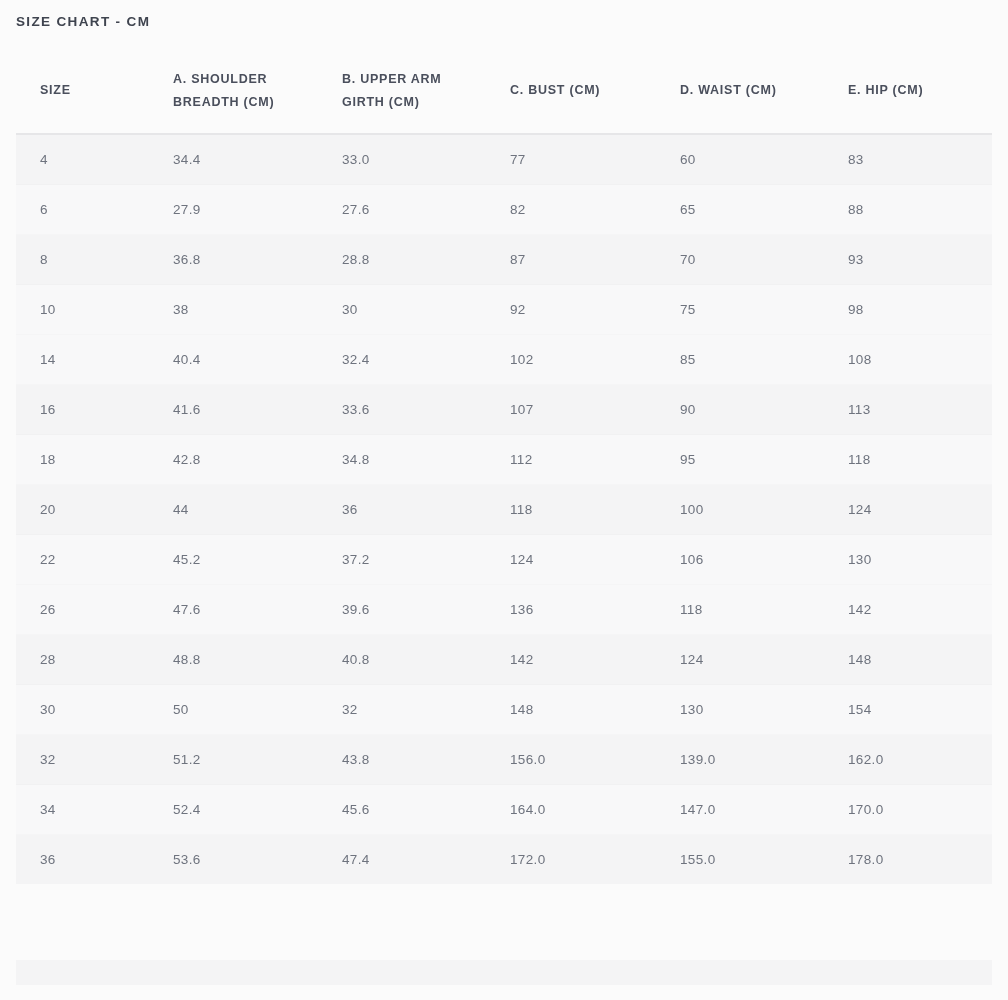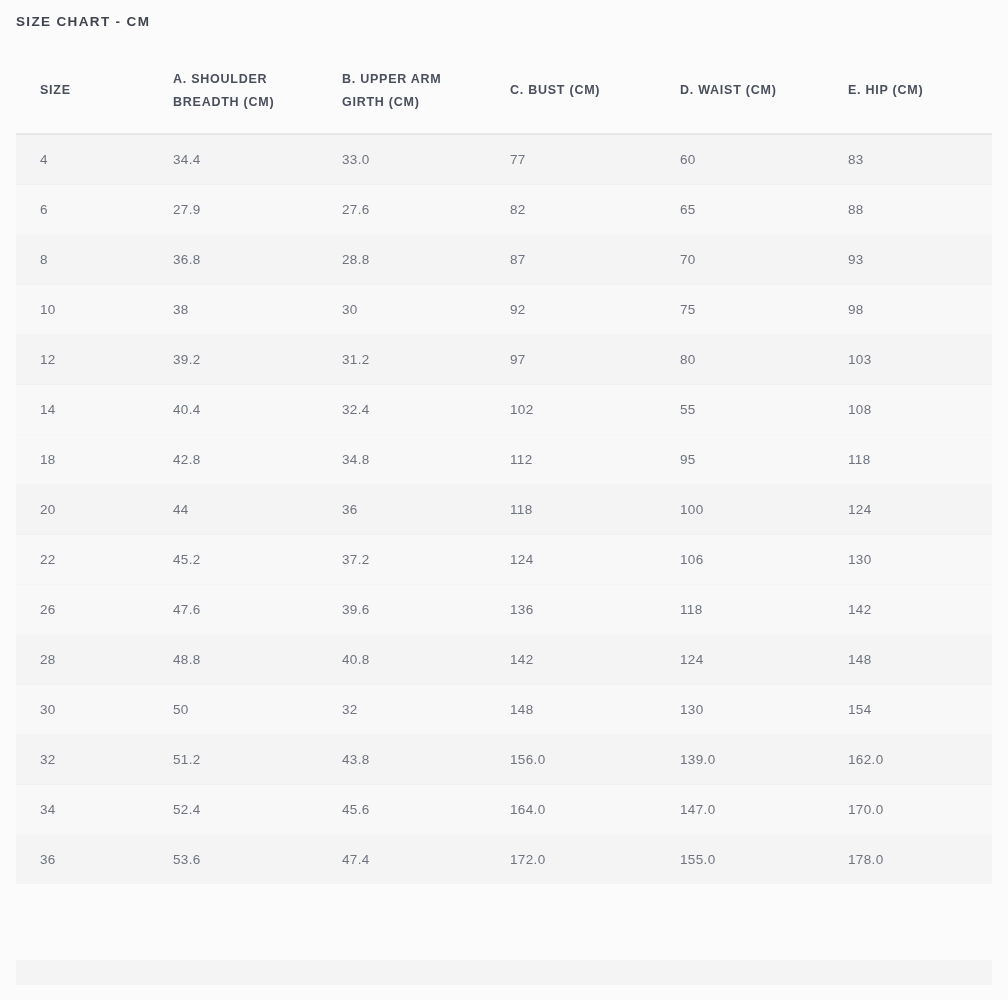--- a/index.html
+++ b/index.html
@@ -163,35 +163,35 @@
           <td>93</td>
         </tr>
         <tr class="row-odd">
           <td>10</td>
           <td>38</td>
           <td>30</td>
           <td>92</td>
           <td>75</td>
           <td>98</td>
         </tr>
-        <tr class="row-even">
-          <td>12</td>
-          <td>39.2</td>
-          <td>31.2</td>
-          <td>97</td>
-          <td>80</td>
-          <td>103</td>
-        </tr>
         <tr class="row-odd">
           <td>14</td>
           <td>40.4</td>
           <td>32.4</td>
           <td>102</td>
-          <td>55</td>
+          <td>85</td>
           <td>108</td>
+        </tr>
+        <tr class="row-even">
+          <td>16</td>
+          <td>41.6</td>
+          <td>33.6</td>
+          <td>107</td>
+          <td>90</td>
+          <td>113</td>
         </tr>
         <tr class="row-odd">
           <td>18</td>
           <td>42.8</td>
           <td>34.8</td>
           <td>112</td>
           <td>95</td>
           <td>118</td>
         </tr>
         <tr class="row-even">

